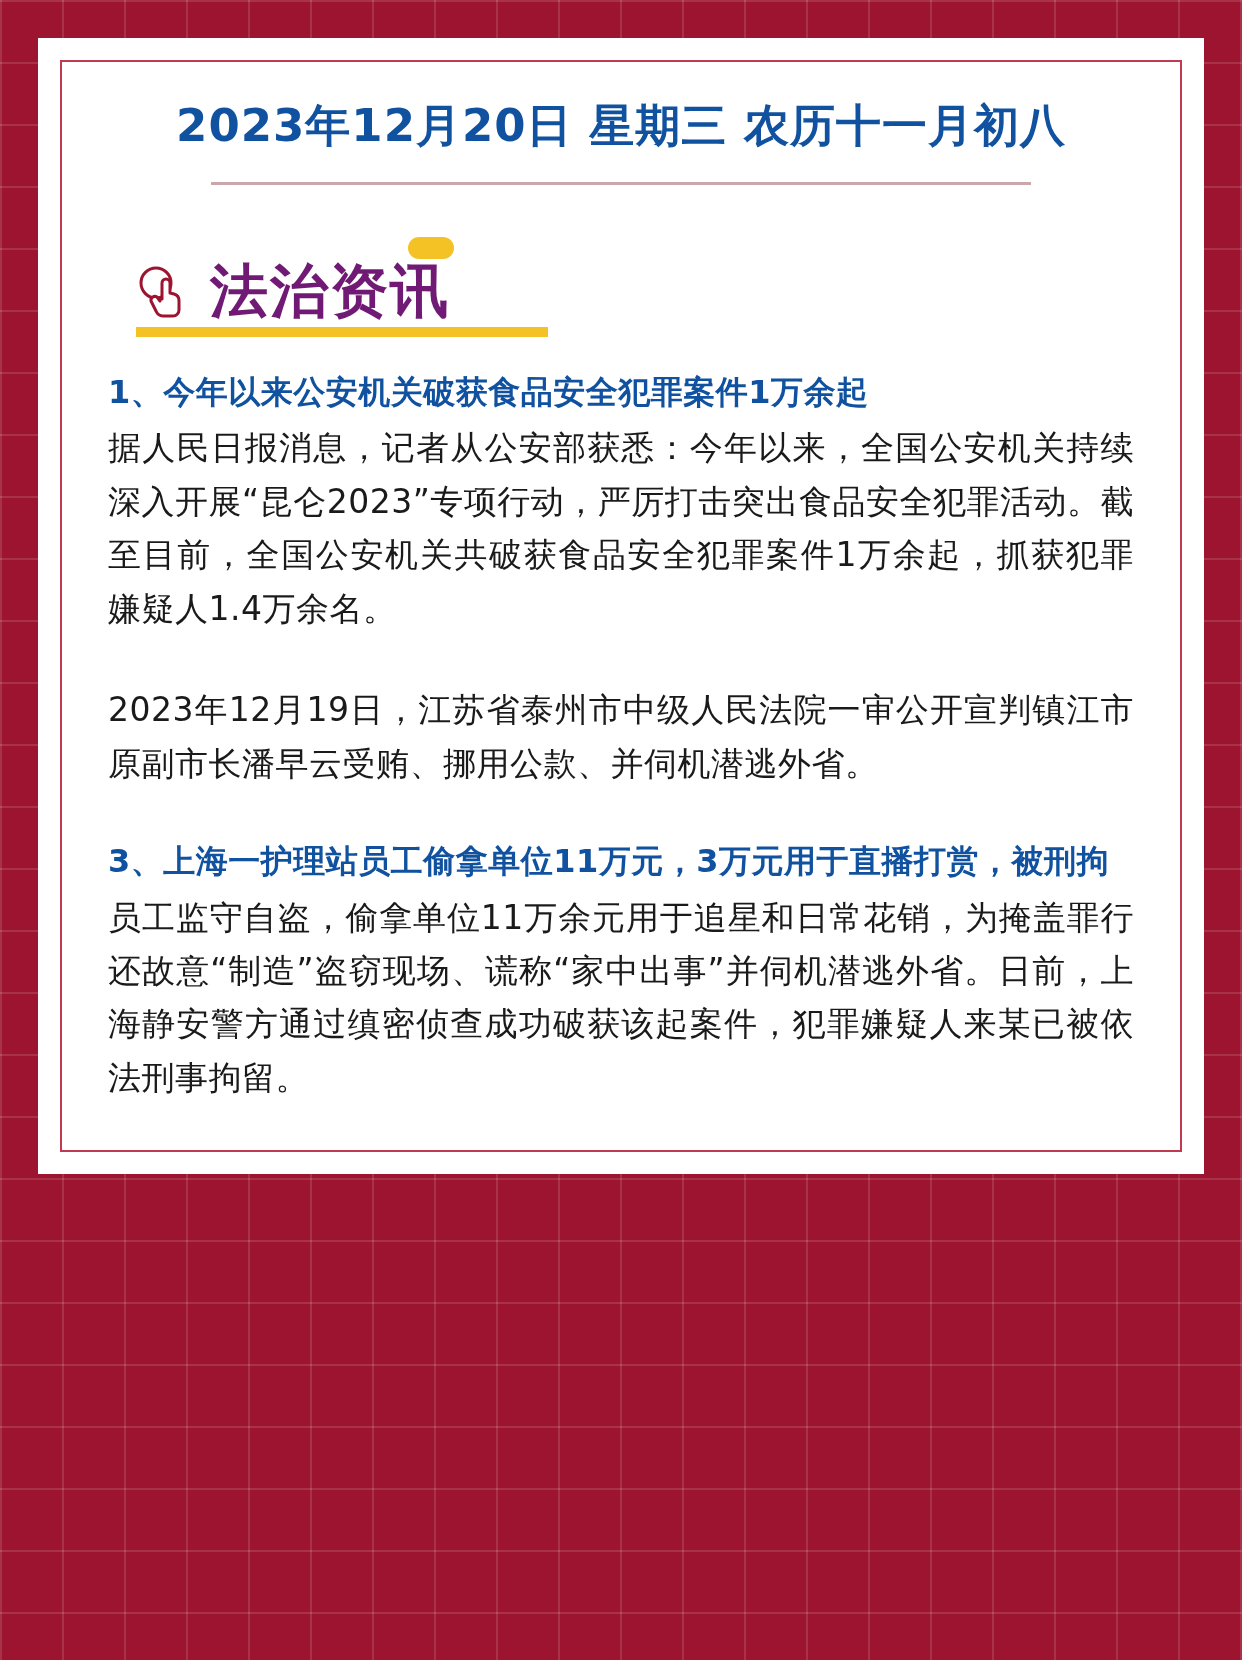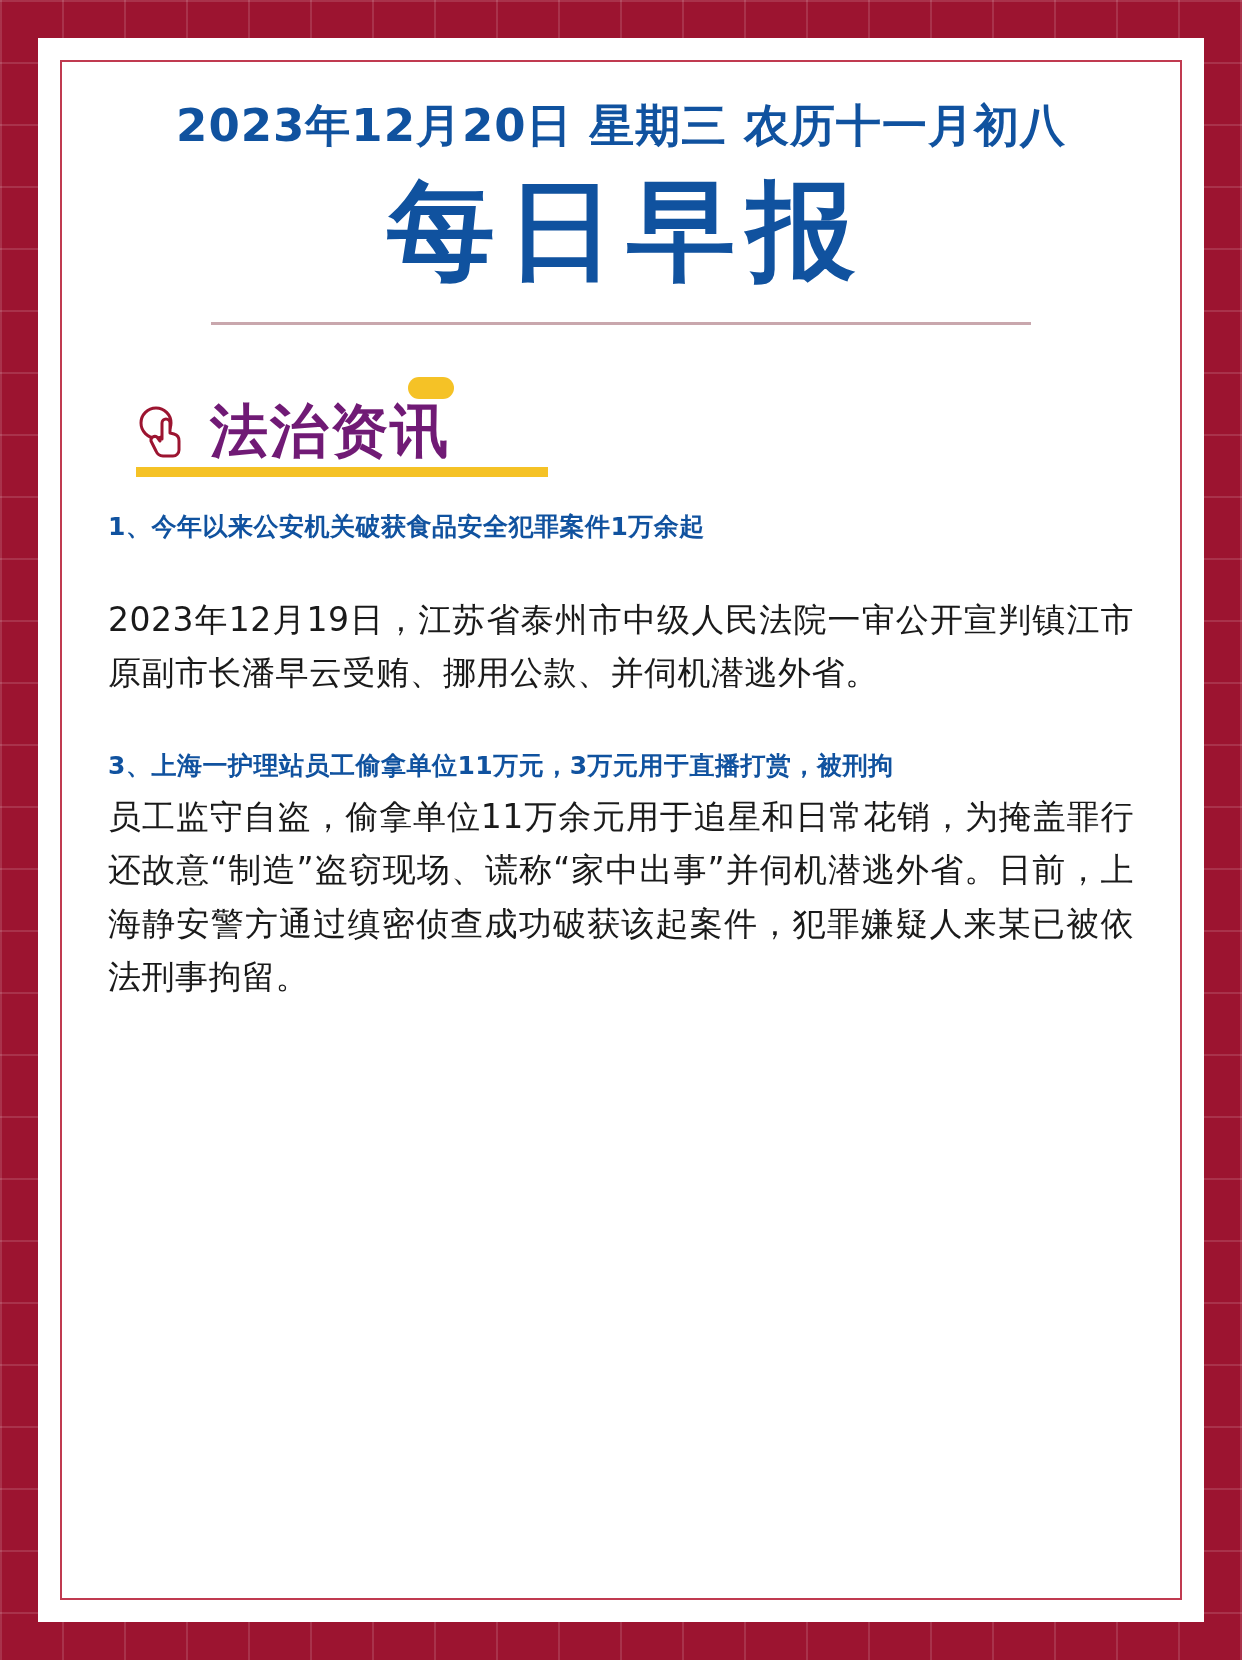--- a/index.html
+++ b/index.html
@@ -22,21 +22,21 @@
       repeating-linear-gradient(to right, rgba(255,255,255,0.13) 0 2px, transparent 2px 62px),
       repeating-linear-gradient(to bottom, rgba(255,255,255,0.13) 0 2px, transparent 2px 62px);
     z-index: 0;
   }
 
   .card {
     position: absolute;
     left: 38px;
     top: 38px;
     width: 1166px;
-    height: 1584px;
+    height: 1136px;
     background: #ffffff;
     z-index: 2;
   }
 
   .card-inner-border {
     position: absolute;
     left: 22px;
     top: 22px;
     right: 22px;
     bottom: 22px;
@@ -124,21 +124,21 @@
   }
 
   .articles {
     margin-top: 34px;
   }
 
   .article { margin-bottom: 48px; }
 
   .article h3 {
     font-family: "DejaVu Sans", sans-serif;
-    font-size: 25px;
+    font-size: 32px;
     font-weight: bold;
     color: #10529f;
     line-height: 1.45;
     letter-spacing: 0.5px;
   }
 
   .article p {
     font-family: "DejaVu Sans", sans-serif;
     font-size: 33px;
     color: #1a1a1a;
@@ -153,21 +153,20 @@
 
 <div class="bg-grid"></div>
 
 <div class="card">
   <div class="card-inner-border"></div>
 
   <div class="content">
 
     <div class="date-line">2023年12月20日  星期三  农历十一月初八</div>
 
-    <div class="masthead">每日早报</div>
 
     <div class="divider"></div>
 
     <div class="section-head">
       <div class="yellow-pill"></div>
 
       <span class="hand-icon">
         <svg viewBox="0 0 58 58" width="58" height="58">
           <circle cx="20" cy="22" r="15" fill="none" stroke="#9c1430" stroke-width="3"></circle>
           <path d="M26 38 L26 22 a4 4 0 0 1 8 0 l0 10 l4 1 a7 7 0 0 1 5 7 l0 9 a6 6 0 0 1 -6 6 l-10 0 a8 8 0 0 1 -7 -5 l-5 -10 a4 4 0 0 1 6 -4 l3 4" fill="#ffffff" stroke="#9c1430" stroke-width="3" stroke-linejoin="round" stroke-linecap="round"></path>
@@ -175,20 +174,21 @@
       </span>
 
       <div class="section-title">法治资讯</div>
       <div class="yellow-underline"></div>
     </div>
 
     <div class="articles">
 
       <div class="article">
         <h3>1、今年以来公安机关破获食品安全犯罪案件1万余起</h3>
+        <p>据人民日报消息，记者从公安部获悉：今年以来，全国公安机关持续深入开展“昆仑2023”专项行动，严厉打击突出食品安全犯罪活动。截至目前，全国公安机关共破获食品安全犯罪案件1万余起，抓获犯罪嫌疑人1.4万余名。</p>
       </div>
 
       <div class="article">
         <p>2023年12月19日，江苏省泰州市中级人民法院一审公开宣判镇江市原副市长潘早云受贿、挪用公款、并伺机潜逃外省。</p>
       </div>
 
       <div class="article">
         <h3>3、上海一护理站员工偷拿单位11万元，3万元用于直播打赏，被刑拘</h3>
         <p>员工监守自盗，偷拿单位11万余元用于追星和日常花销，为掩盖罪行还故意“制造”盗窃现场、谎称“家中出事”并伺机潜逃外省。日前，上海静安警方通过缜密侦查成功破获该起案件，犯罪嫌疑人来某已被依法刑事拘留。</p>
       </div>

